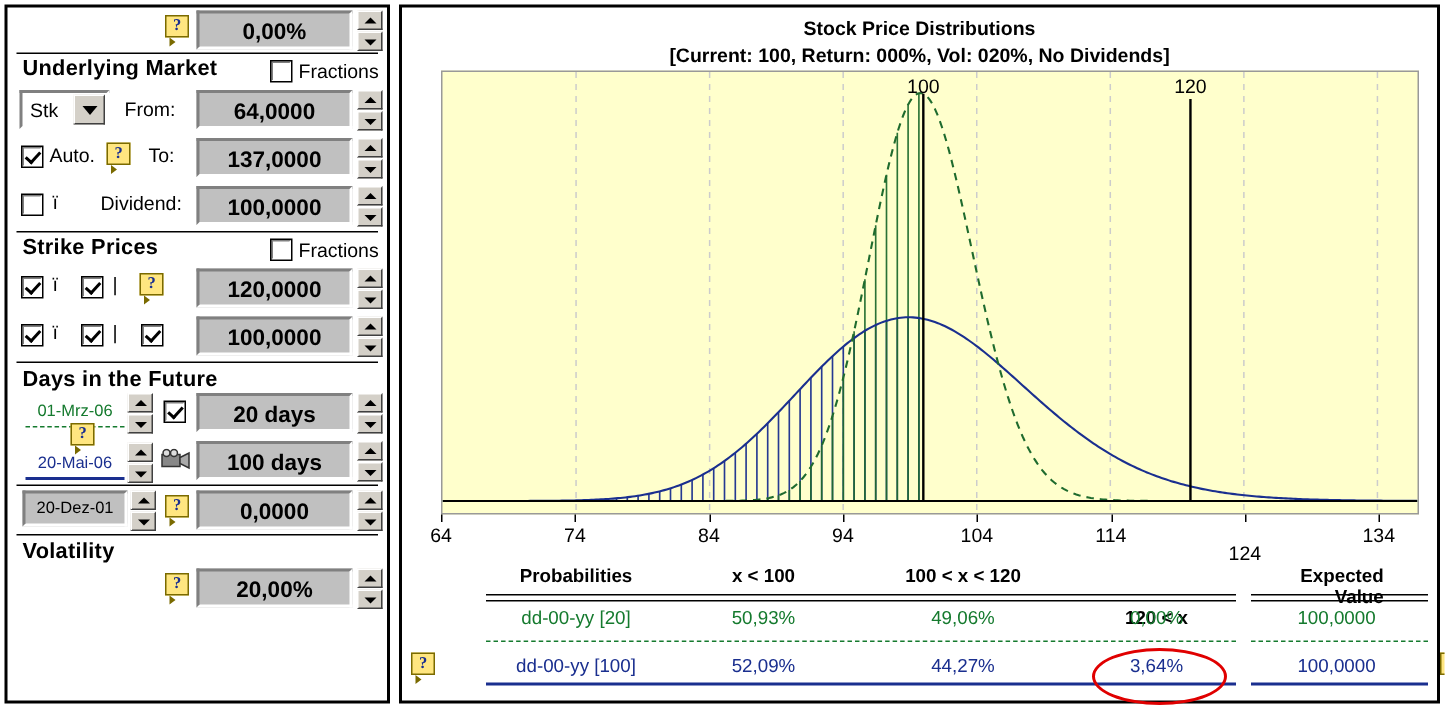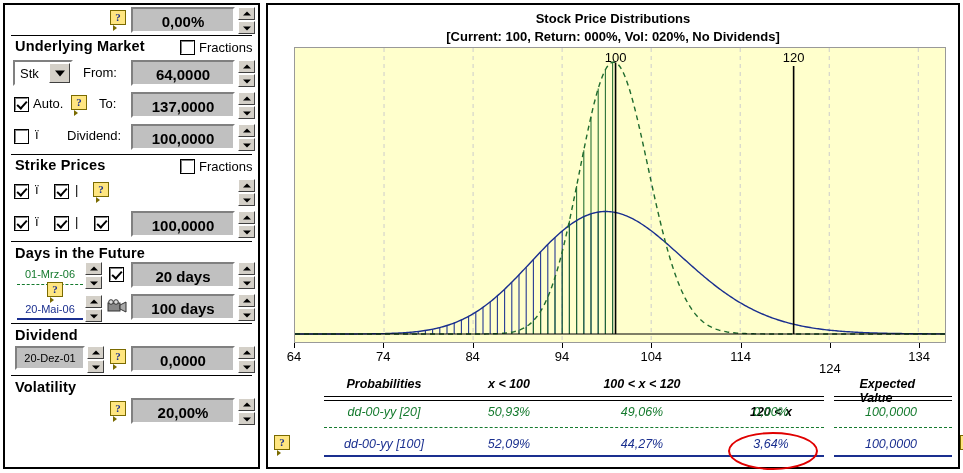--- a/index.html
+++ b/index.html
@@ -133,21 +133,21 @@
   }
   .xaxis{
     position:absolute;left:26px;top:338px;width:652px;height:22px;
   }
   .tick{position:absolute;top:0;width:1px;height:5px;background:#000;}
   .xlabel{position:absolute;top:6px;font-size:13px;transform:translateX(-50%);}
 
   
   .tbl{position:absolute;left:26px;top:372px;width:660px;}
   .tbl .hdr{position:relative;height:20px;font-weight:bold;font-size:12.5px;}
-  .tbl .cell{position:absolute;text-align:left;transform:translateX(-50%);font-style:italic;}
+  .tbl .cell{position:absolute;text-align:right;transform:translateX(-50%);}
   .dblrule{position:absolute;height:3px;border-top:1px solid #000;border-bottom:1px solid #000;}
   .rowline{position:relative;height:24px;font-size:12.5px;}
   .rowline.g{color:#157a2e;}
   .rowline.b{color:#1a2f8f;}
   .ruleg{position:absolute;border-top:1px dashed #157a2e;height:0;}
   .ruleb{position:absolute;border-top:2px solid #1a2f8f;height:0;}
   .ellipse{
     position:absolute;border:2px solid #e00000;border-radius:50%;
     pointer-events:none;
   }
@@ -233,20 +233,21 @@
       <span class="cb" style="position:absolute;left:176px;top:5px;"></span>
       <span class="lbl" style="left:194px;top:4px;">Fractions</span>
     </div>
 
     <div class="row">
       <span class="cb on" style="position:absolute;left:10px;top:8px;"></span>
       <span class="lbl" style="left:30px;top:5px;">ï</span>
       <span class="cb on" style="position:absolute;left:50px;top:8px;"></span>
       <span class="lbl" style="left:70px;top:5px;">|</span>
       <div class="help" style="left:88px;top:5px;">?</div>
+      <div class="valbox" style="left:126px;top:2px;width:104px;">120,0000</div>
       <div class="spin" style="left:233px;top:2px;">
         <div class="up">
             <span class="ar"></span>
           </div>
           <div class="dn">
             <span class="ar"></span>
           </div>
       </div>
     </div>
 
@@ -316,21 +317,20 @@
         <div class="up">
             <span class="ar"></span>
           </div>
           <div class="dn">
             <span class="ar"></span>
           </div>
       </div>
     </div>
     <div class="hr"></div>
 
-    <div class="section-title" style="margin-top:3px;">Dividend</div>
     <div class="row" style="height:32px;">
       <div class="datefld grey" style="left:10px;top:3px;width:70px;height:24px;line-height:20px;">20-Dez-01</div>
       <div class="spin" style="left:82px;top:3px;">
         <div class="up">
             <span class="ar"></span>
           </div>
           <div class="dn">
             <span class="ar"></span>
           </div>
       </div>

